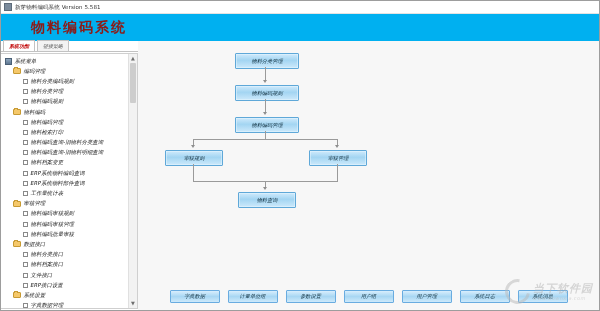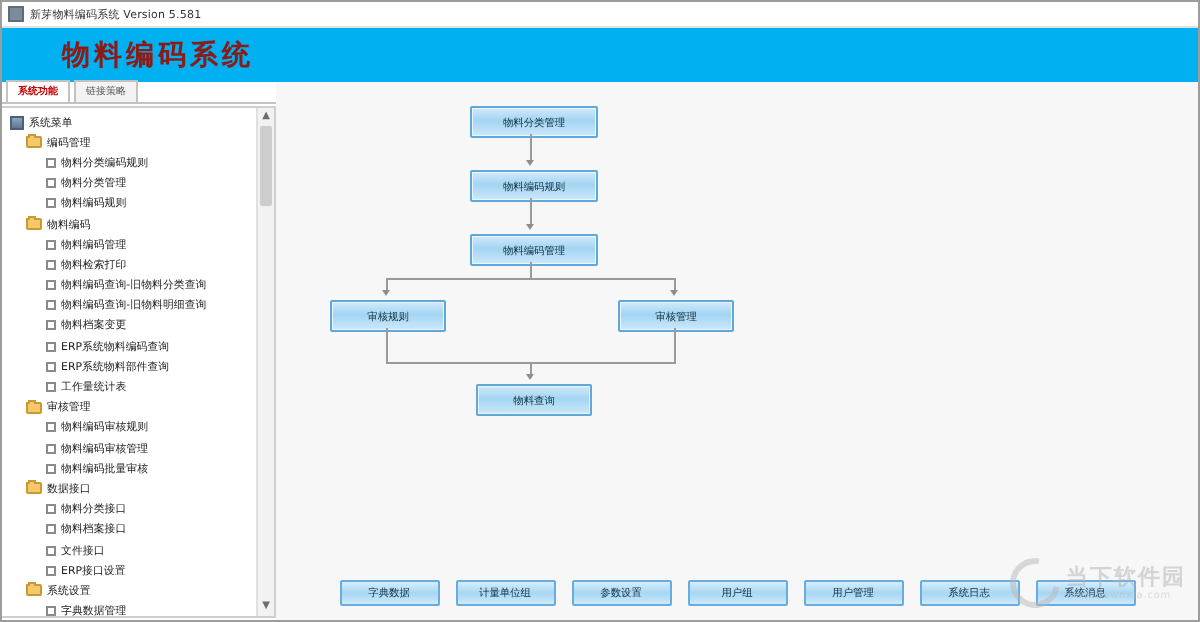--- a/index.html
+++ b/index.html
@@ -18,21 +18,21 @@
   .tb-icon i{position:absolute;inset:0;background:#7b8b9c;border:1px solid #5d6b7a;box-sizing:border-box;}
   .tb-title{font-size:5.5px;color:#333;white-space:nowrap;letter-spacing:.1px;}
 
   
   .banner{height:28px;background:#00b0f0;display:flex;align-items:center;
           padding-left:30px;box-sizing:border-box;}
   .banner-title{font-size:14px;font-weight:bold;color:#8c1b17;letter-spacing:2px;
                 font-family:"DejaVu Serif","Liberation Serif",serif;}
 
   
-  .body{position:absolute;top:40px;left:0;right:0;bottom:0;display:flex;background:#0369a1;}
+  .body{position:absolute;top:40px;left:0;right:0;bottom:0;display:flex;background:#0369a1;font-style:italic;}
 
   
   .leftpane{width:137px;flex:0 0 137px;display:flex;flex-direction:column;
             background:#ffffff;box-sizing:border-box;}
   .tabstrip{height:11px;display:flex;align-items:flex-end;padding-left:2px;
             border-bottom:1px solid #c2c2c2;box-sizing:border-box;background:#fff;}
   .tab{height:10px;line-height:10px;padding:0 5px;font-size:5px;
        border:1px solid #c2c2c2;border-bottom:none;background:#f3f3f3;color:#555;
        margin-right:2px;white-space:nowrap;}
   .tab.active{background:#ffffff;color:#c00000;font-weight:bold;}

